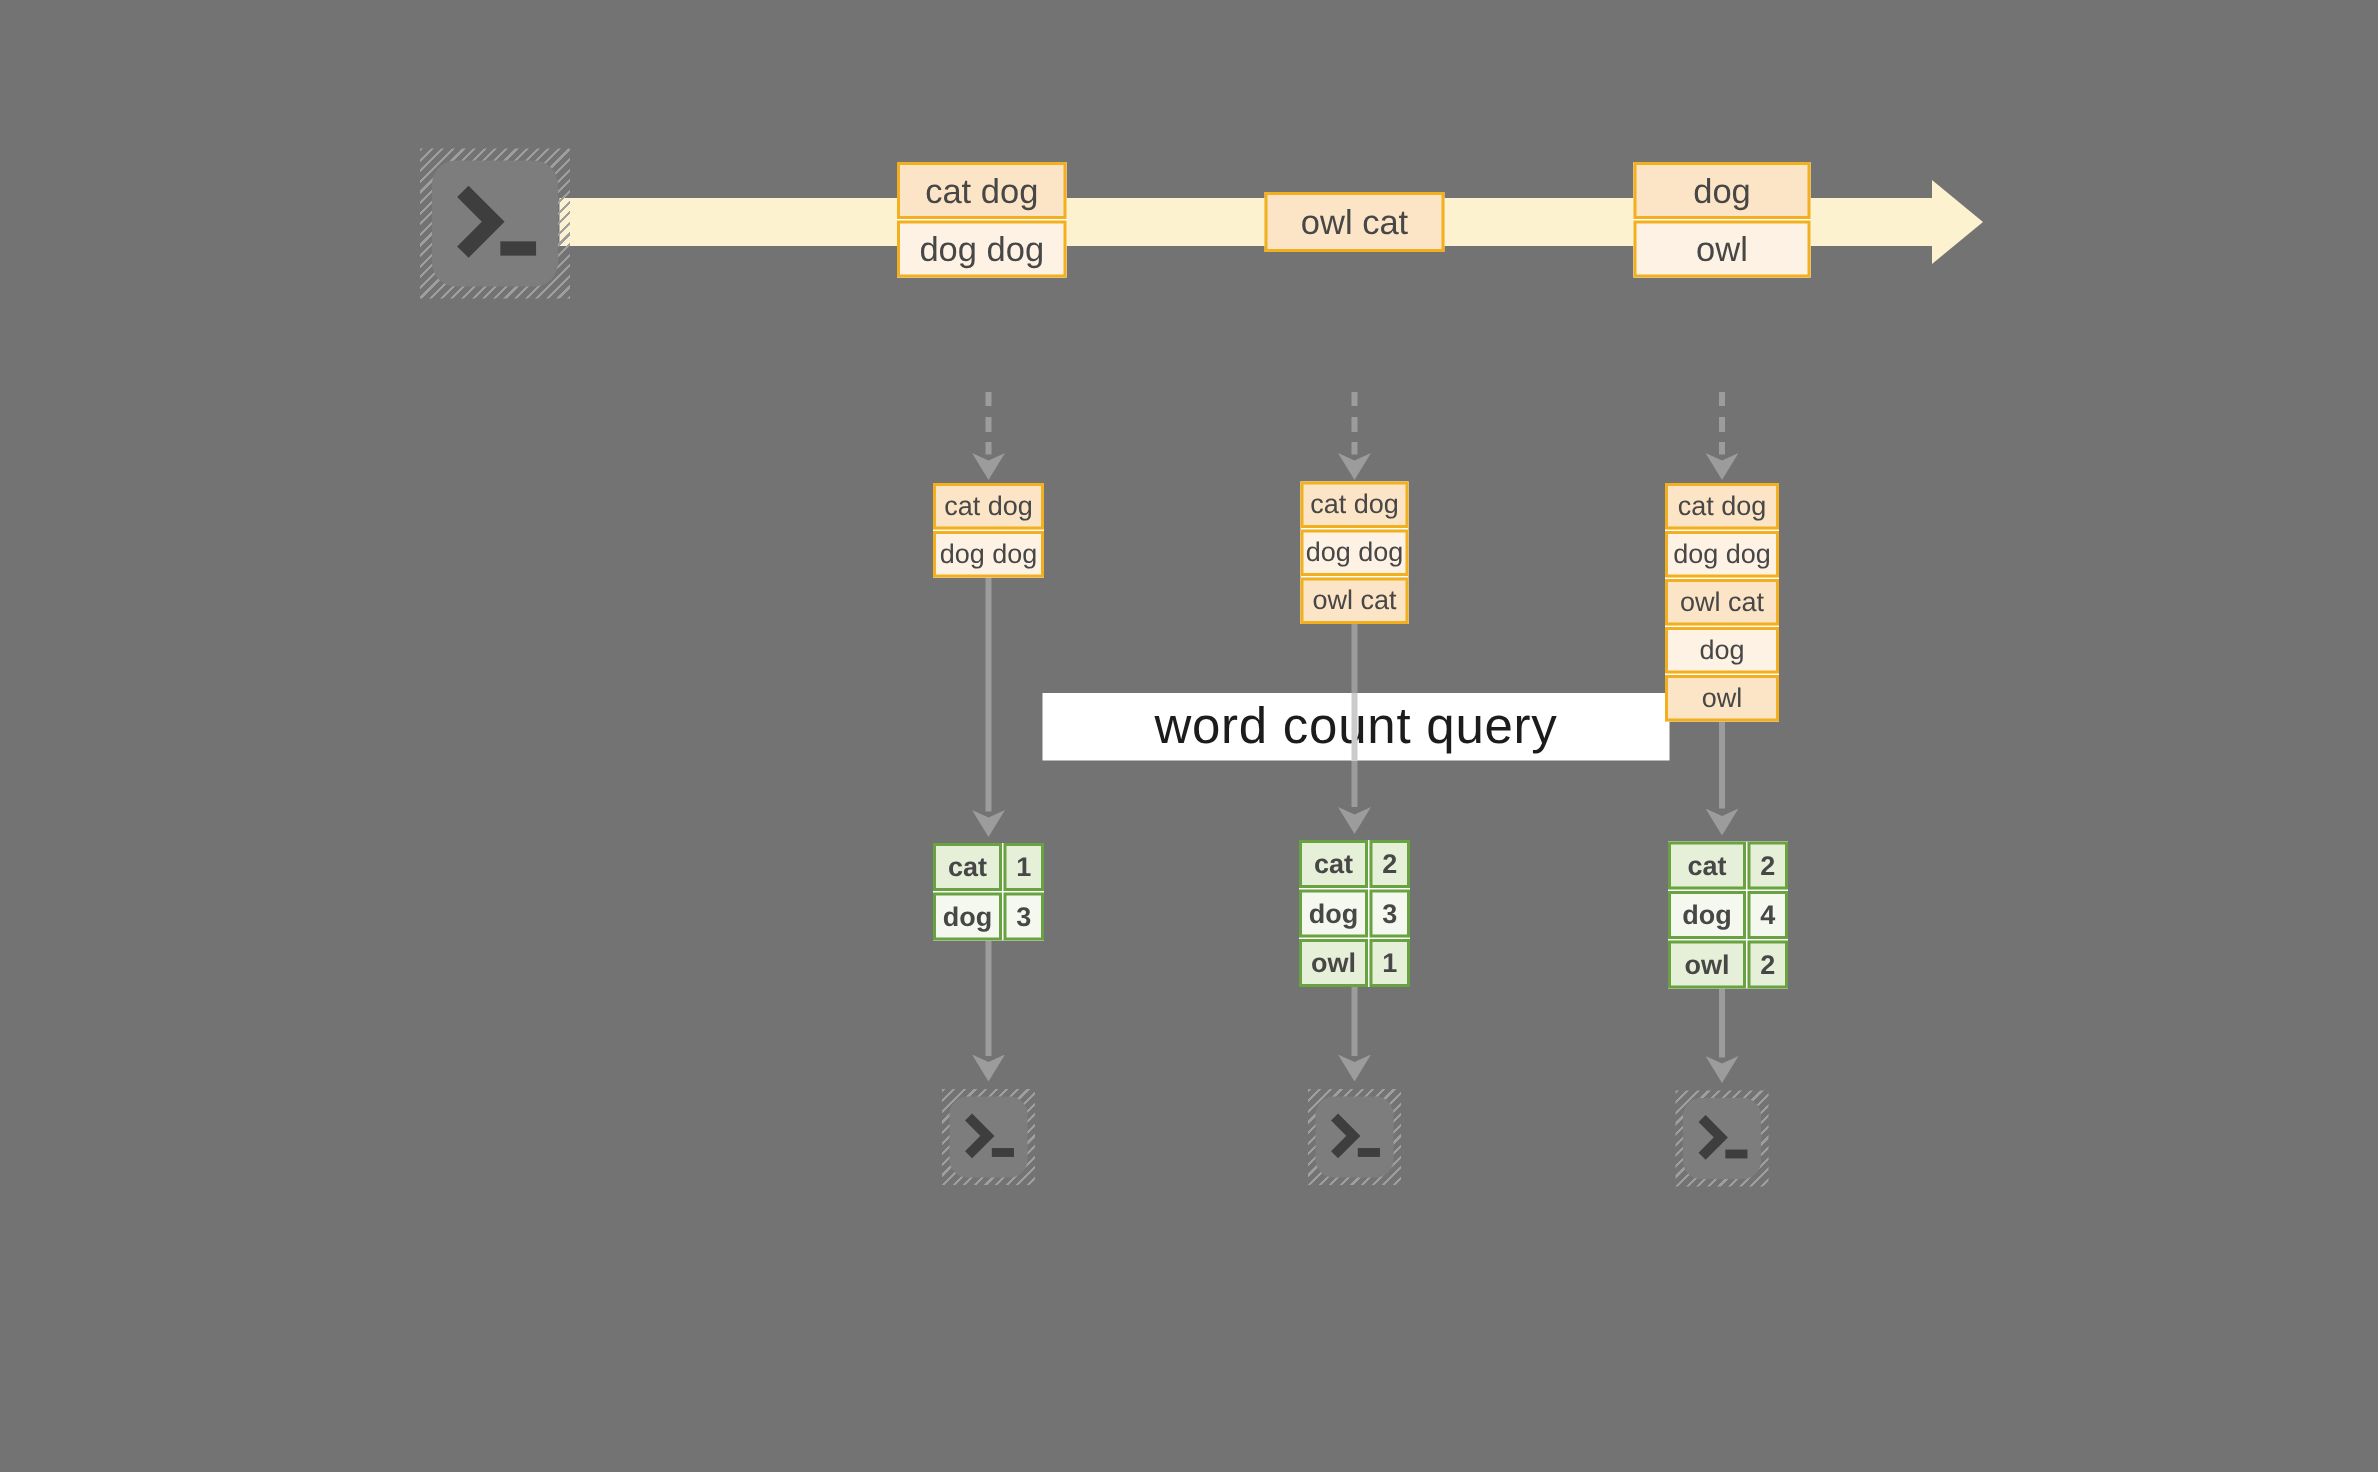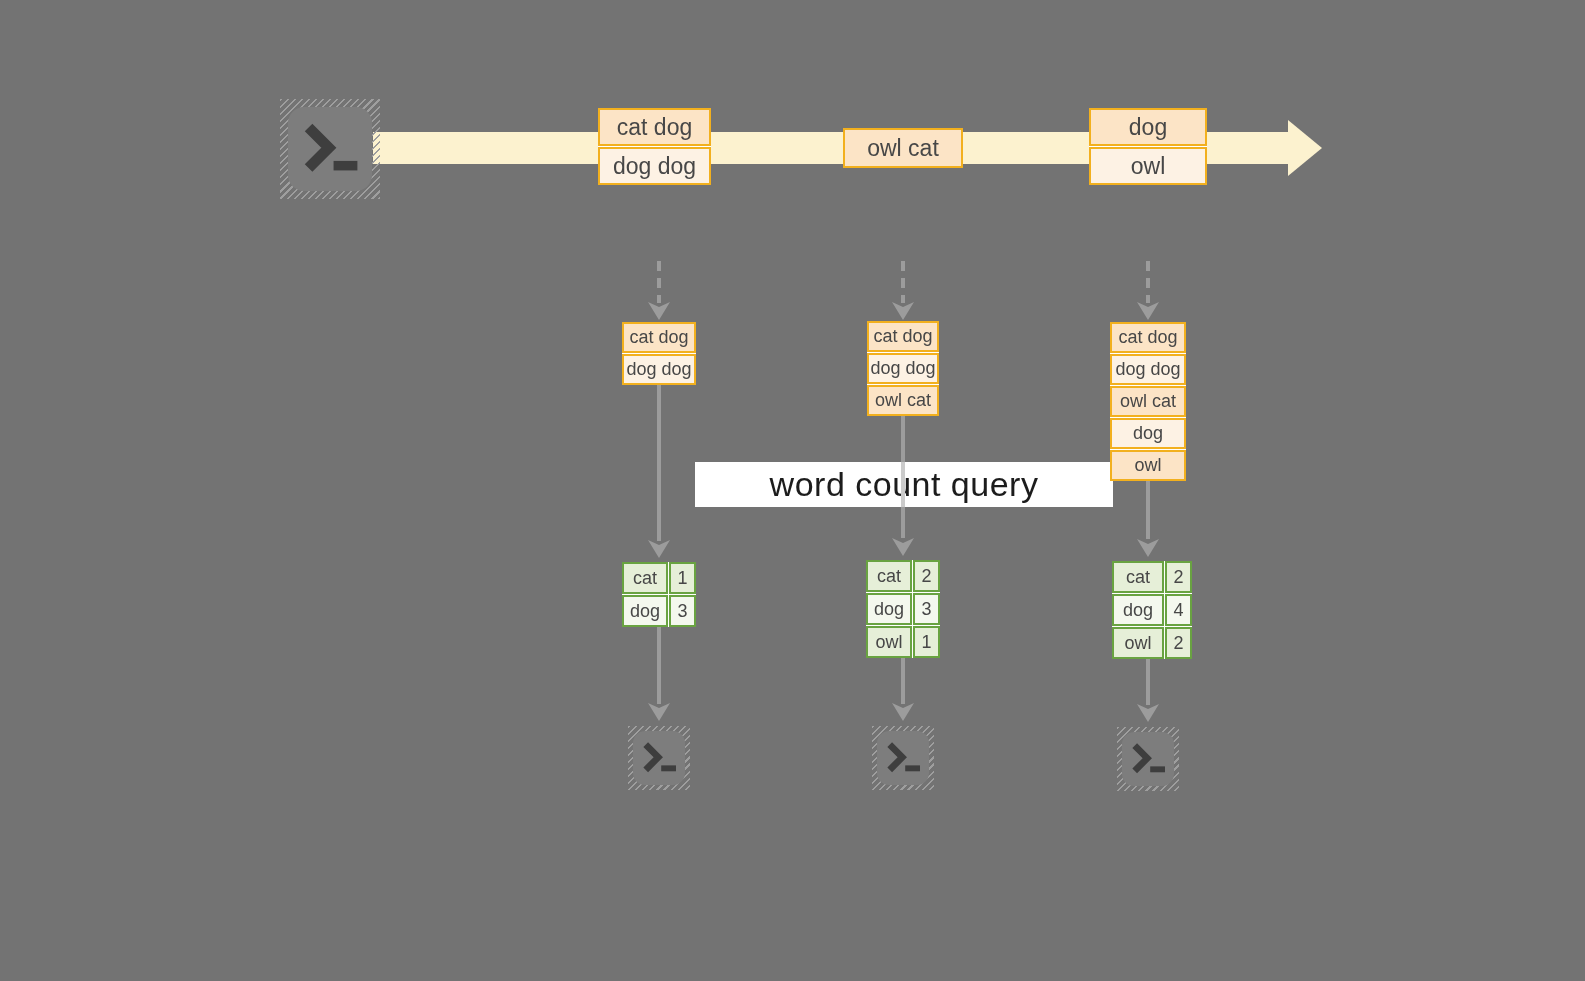--- a/index.html
+++ b/index.html
@@ -24,21 +24,21 @@
   .ocell{box-sizing:border-box;border:2px solid var(--orange-border,#F2B01E);
          display:flex;align-items:center;justify-content:center;
          color:#474747;}
   .ocell.dark{background:var(--orange-fill-dark,#FCE4C6);}
   .ocell.light{background:var(--orange-fill-light,#FDF2E4);}
   .ocell.big{height:38px;font-size:23px;}
   .ocell.one{height:40px;font-size:23px;}
   .ocell.sm{height:31px;font-size:18px;}
   
   .gtable{position:absolute;z-index:4;display:flex;flex-direction:column;gap:1px;background:#fff;}
-  .grow{display:flex;gap:1px;}
+  .grow{display:flex;gap:1px;font-weight:bold;}
   .gcell{box-sizing:border-box;border:2px solid var(--green-border,#69A341);
          height:32px;display:flex;align-items:center;justify-content:center;
          font-size:18px;color:#474747;}
   .gword{flex:1;}
   .gnum{width:27px;}
   .grow.dark .gcell{background:var(--green-fill-dark,#E6EFD8);}
   .grow.light .gcell{background:var(--green-fill-light,#F4F8EE);}
   
   .vline{position:absolute;width:4px;background:var(--arrow-gray,#9C9C9C);z-index:1;}
   .vdash{position:absolute;width:4px;z-index:1;

